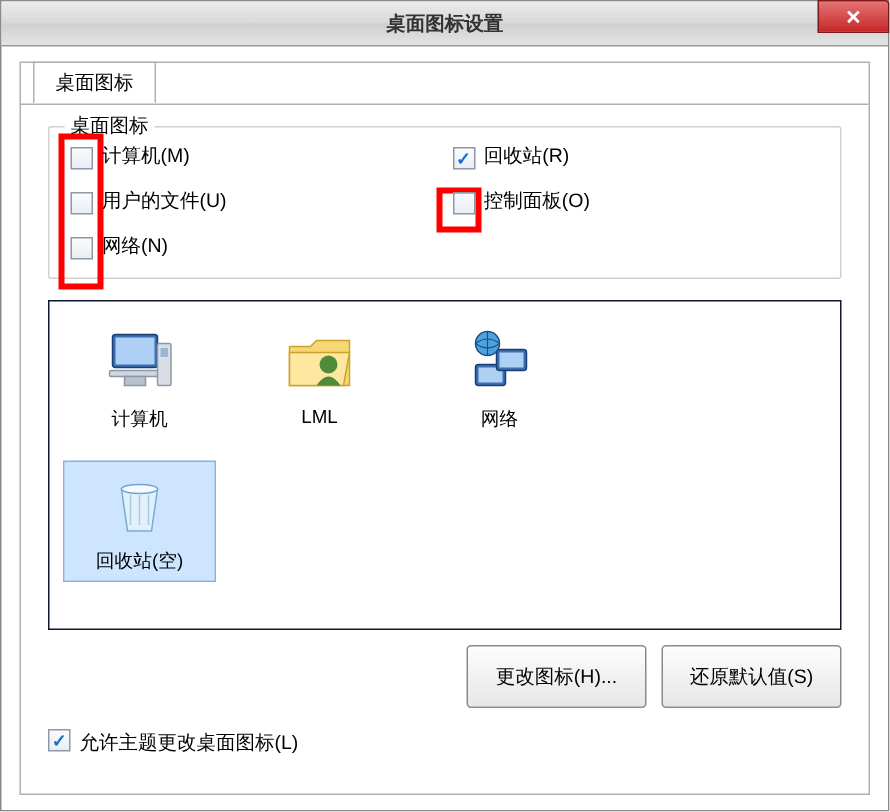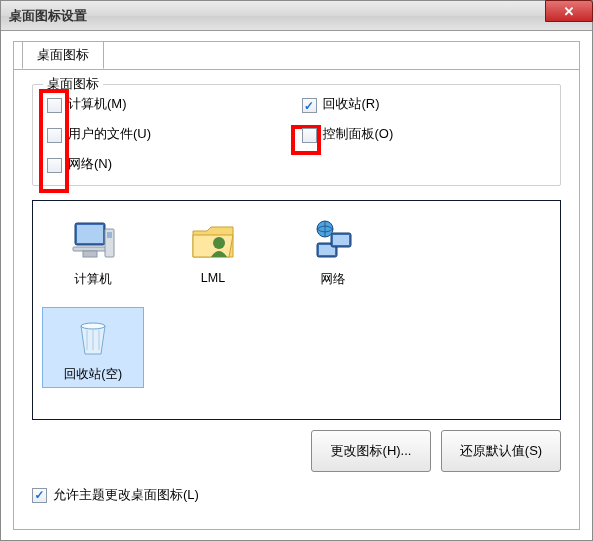--- a/index.html
+++ b/index.html
@@ -21,20 +21,21 @@
     border: 1px solid #8a8a8a;
   }
   .titlebar {
     height: 30px;
     background: linear-gradient(to bottom, #ececec, #d8d8d8 50%, #cfcfcf 51%, #e4e4e4);
     border-bottom: 1px solid #9a9a9a;
     display: flex;
     align-items: center;
     padding: 0 8px;
     position: relative;
+    justify-content: center;
   }
   .titlebar-title {
     color: #333;
     font-size: 13px;
     font-weight: bold;
   }
   .close-btn {
     position: absolute;
     right: -1px; top: -1px;
     width: 48px; height: 22px;
@@ -166,21 +167,20 @@
     background: linear-gradient(to bottom, #fdfdfd, #e6e6e6);
     border: 1px solid #8a8a8a;
     border-radius: 3px;
     font-size: 13px;
     font-family: inherit;
     display: inline-flex; align-items: center; justify-content: center;
   }
   
   .theme-check {
     display: flex;
-    align-items: center;
     gap: 6px;
     margin-top: 14px;
   }
   
   svg { display: block; }
 </style>
 </head>
 <body>
 
 <div class="window">

